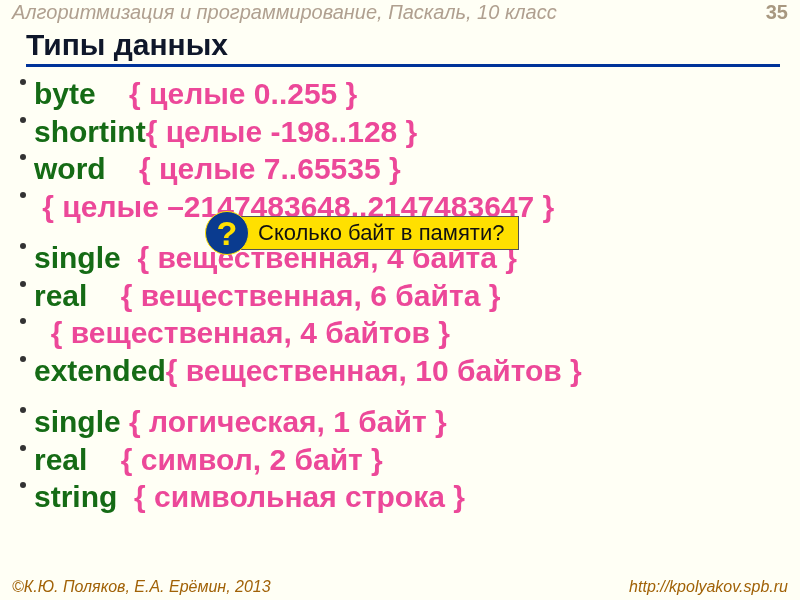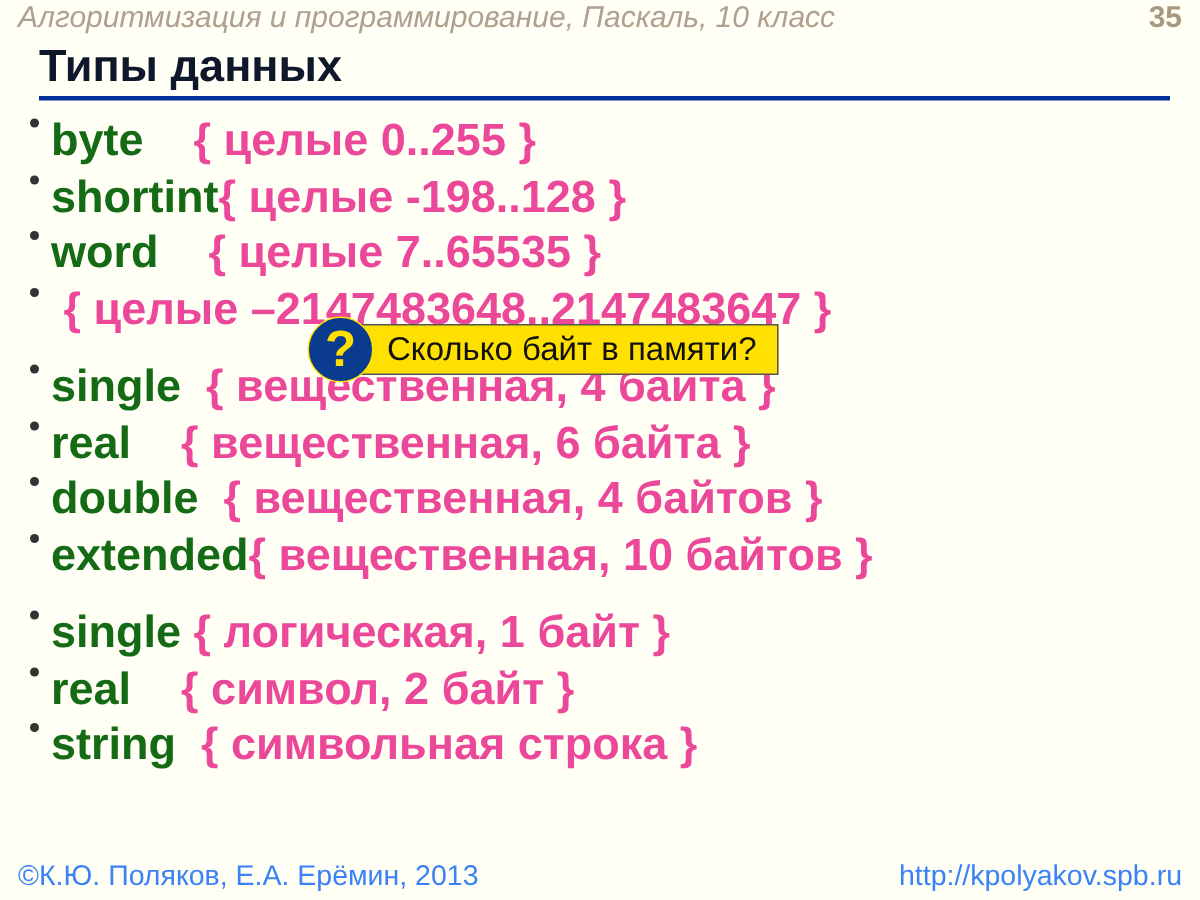--- a/index.html
+++ b/index.html
@@ -91,22 +91,23 @@
     font-weight: normal;
   }
   .footer {
     position: absolute;
     bottom: 4px;
     left: 0;
     width: 100%;
     display: flex;
     justify-content: space-between;
     padding: 0 12px;
-    color: #3b82f6;
-    font-size: 19px;
+    color: #a16207;
+    font-style: italic;
+    font-size: 16px;
   }
 </style>
 </head>
 <body>
 
 <div class="header-bar">
   <span>Алгоритмизация и программирование, Паскаль, 10 класс</span>
   <span class="page-num">35</span>
 </div>
 
@@ -116,21 +117,21 @@
 
   <div class="row"><span class="bullet"></span><span class="kw">byte</span><span class="kw">    </span> <span class="cm">{ целые 0..255 }</span></div>
   <div class="row"><span class="bullet"></span><span class="kw">shortint</span><span class="kw"></span> <span class="cm">{ целые -198..128 }</span></div>
   <div class="row"><span class="bullet"></span><span class="kw">word</span><span class="kw">    </span> <span class="cm">{ целые 7..65535 }</span></div>
   <div class="row"><span class="bullet"></span><span class="kw"> </span> <span class="cm">{ целые –2147483648..2147483647 }</span></div>
 
   <div class="group-gap"></div>
 
   <div class="row"><span class="bullet"></span><span class="kw">single</span><span class="kw">  </span> <span class="cm">{ вещественная, 4 байта }</span></div>
   <div class="row"><span class="bullet"></span><span class="kw">real</span><span class="kw">    </span> <span class="cm">{ вещественная, 6 байта }</span></div>
-  <div class="row"><span class="bullet"></span><span class="kw">double</span><span class="kw">  </span> <span class="cm">{ вещественная, 4 байтов }</span></div>
+  <div class="row"><span class="bullet"></span><span class="kw">  </span> <span class="cm">{ вещественная, 4 байтов }</span></div>
   <div class="row"><span class="bullet"></span><span class="kw">extended</span><span class="kw"></span> <span class="cm">{ вещественная, 10 байтов }</span></div>
 
   <div class="group-gap"></div>
 
   <div class="row"><span class="bullet"></span><span class="kw">single</span><span class="kw"> </span> <span class="cm">{ логическая, 1 байт }</span></div>
   <div class="row"><span class="bullet"></span><span class="kw">real</span><span class="kw">    </span> <span class="cm">{ символ, 2 байт }</span></div>
   <div class="row"><span class="bullet"></span><span class="kw">string</span><span class="kw">  </span> <span class="cm">{ символьная строка }</span></div>
 
 </div>
 

